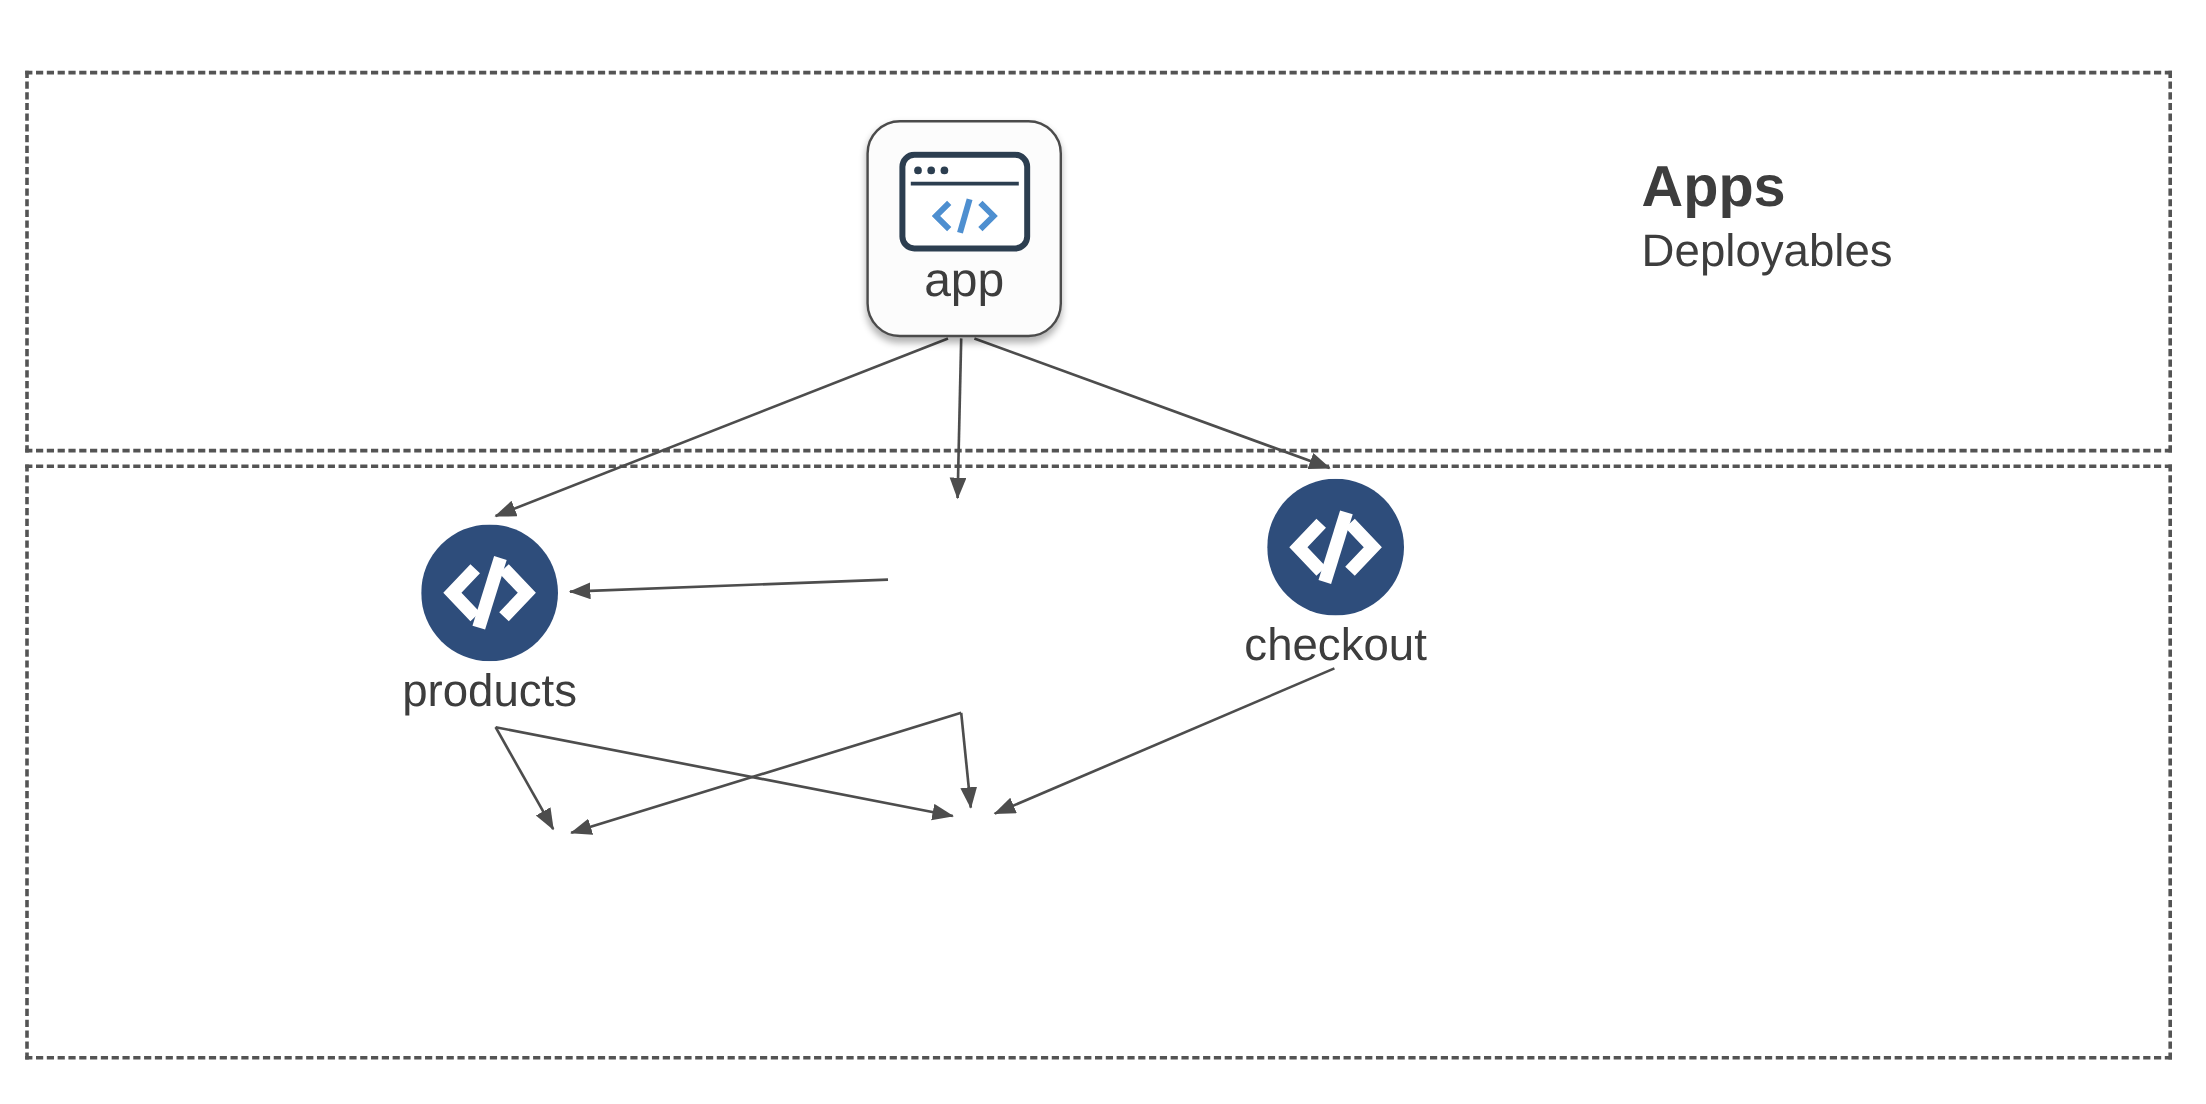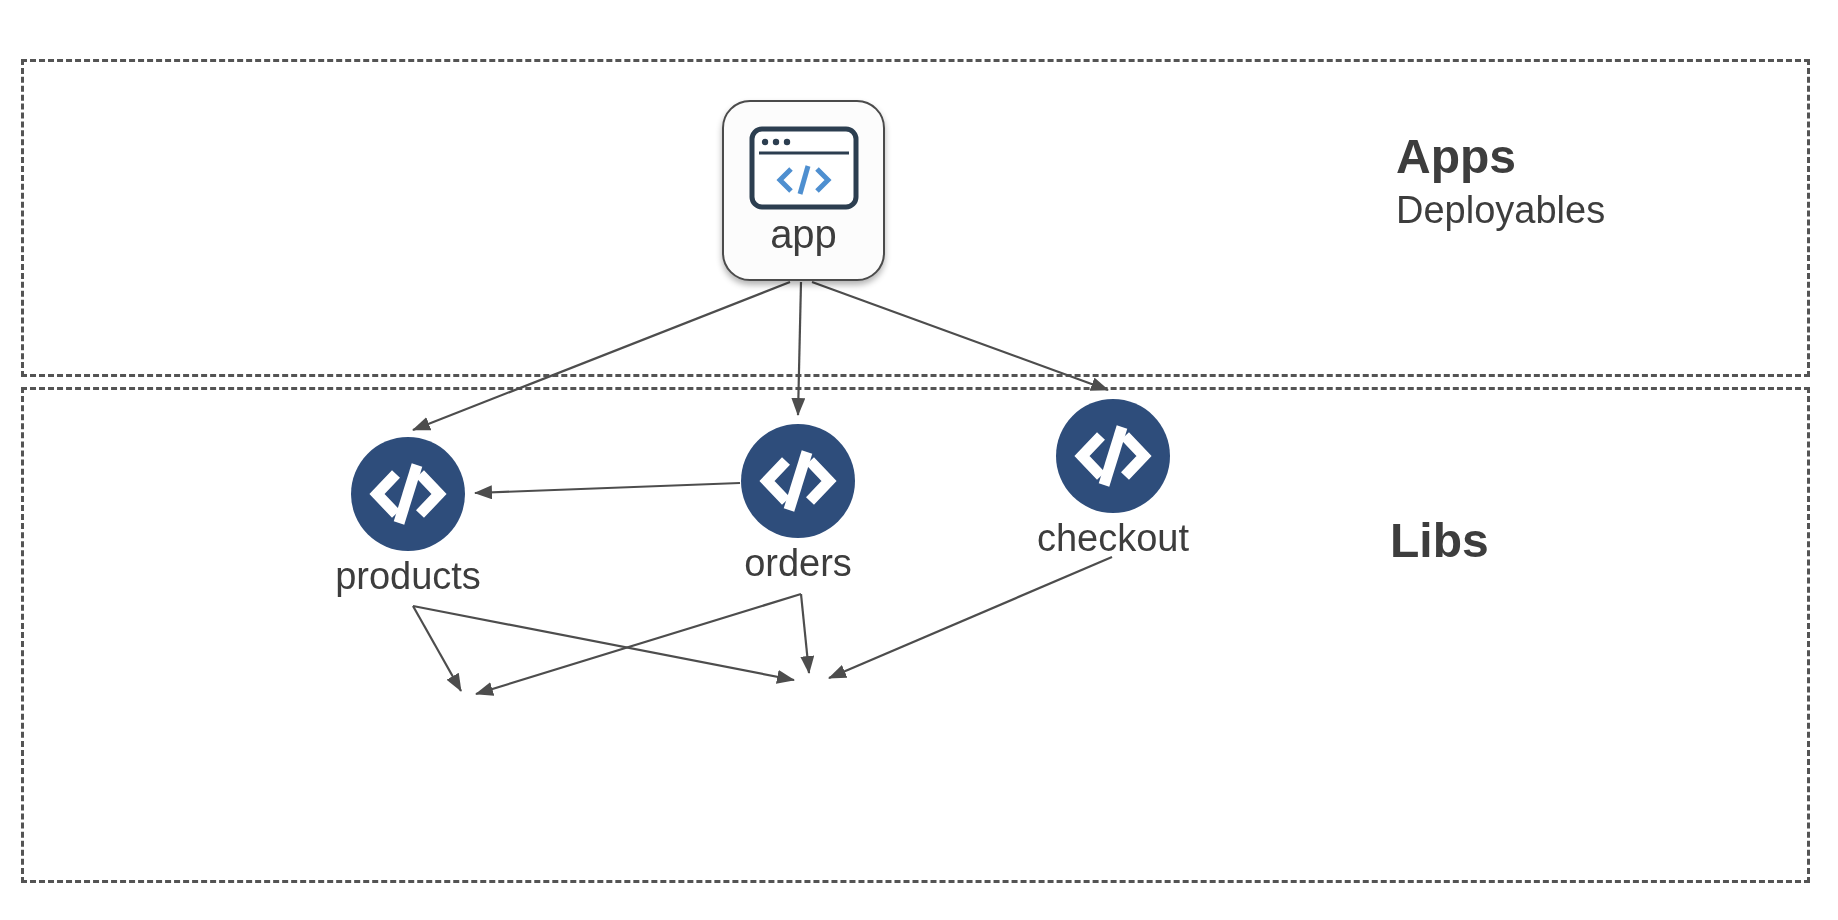--- a/index.html
+++ b/index.html
@@ -22,21 +22,21 @@
     border: 3px dashed var(--box_border, #545454);
     background: transparent;
   }
   .region-box.apps { top: 59px;  height: 318px; }
   .region-box.libs { top: 387px; height: 496px; }
 
   
   .section-label { position: absolute; }
   .section-title { font-size: 48px; font-weight: bold; line-height: 1.2; color: var(--text, #3d3d3d); }
   .section-sub   { font-size: 38px; line-height: 1.3; color: var(--text, #3d3d3d); }
-  .section-label.apps { left: 1396px; top: 128px; }
+  .section-label.apps { left: 1368px; top: 128px; }
   .section-label.libs { left: 1390px; top: 512px; }
   .section-label.libs .section-sub { font-size: 36px; }
 
   
   #edges {
     position: absolute;
     left: 0; top: 0;
     width: 1838px; height: 920px;
     pointer-events: none;
     z-index: 2;
@@ -139,43 +139,33 @@
   <div class="lib-node products">
     <svg class="circle-icon" width="114" height="114" viewBox="0 0 114 114" xmlns="http://www.w3.org/2000/svg">
       <circle cx="57" cy="57" r="57"></circle>
       <polyline class="glyph" points="45,37 26,57 45,77"></polyline>
       <polyline class="glyph" points="69,37 88,57 69,77"></polyline>
       <line class="glyph" x1="66" y1="28" x2="48" y2="86"></line>
     </svg>
     <div class="lib-label">products</div>
   </div>
 
-  <div class="lib-node orders">
-    <svg class="circle-icon" width="114" height="114" viewBox="0 0 114 114" xmlns="http://www.w3.org/2000/svg">
-      <circle cx="57" cy="57" r="57"></circle>
-      <polyline class="glyph" points="45,37 26,57 45,77"></polyline>
-      <polyline class="glyph" points="69,37 88,57 69,77"></polyline>
-      <line class="glyph" x1="66" y1="28" x2="48" y2="86"></line>
-    </svg>
-    <div class="lib-label">orders</div>
-  </div>
 
   <div class="lib-node checkout">
     <svg class="circle-icon" width="114" height="114" viewBox="0 0 114 114" xmlns="http://www.w3.org/2000/svg">
       <circle cx="57" cy="57" r="57"></circle>
       <polyline class="glyph" points="45,37 26,57 45,77"></polyline>
       <polyline class="glyph" points="69,37 88,57 69,77"></polyline>
       <line class="glyph" x1="66" y1="28" x2="48" y2="86"></line>
     </svg>
     <div class="lib-label">checkout</div>
   </div>
 
 
 
   <div class="section-label apps">
     <div class="section-title">Apps</div>
     <div class="section-sub">Deployables</div>
   </div>
   <div class="section-label libs">
-    <div class="section-title">Libs</div>
   </div>
 
 </div>
 
 </body></html>

